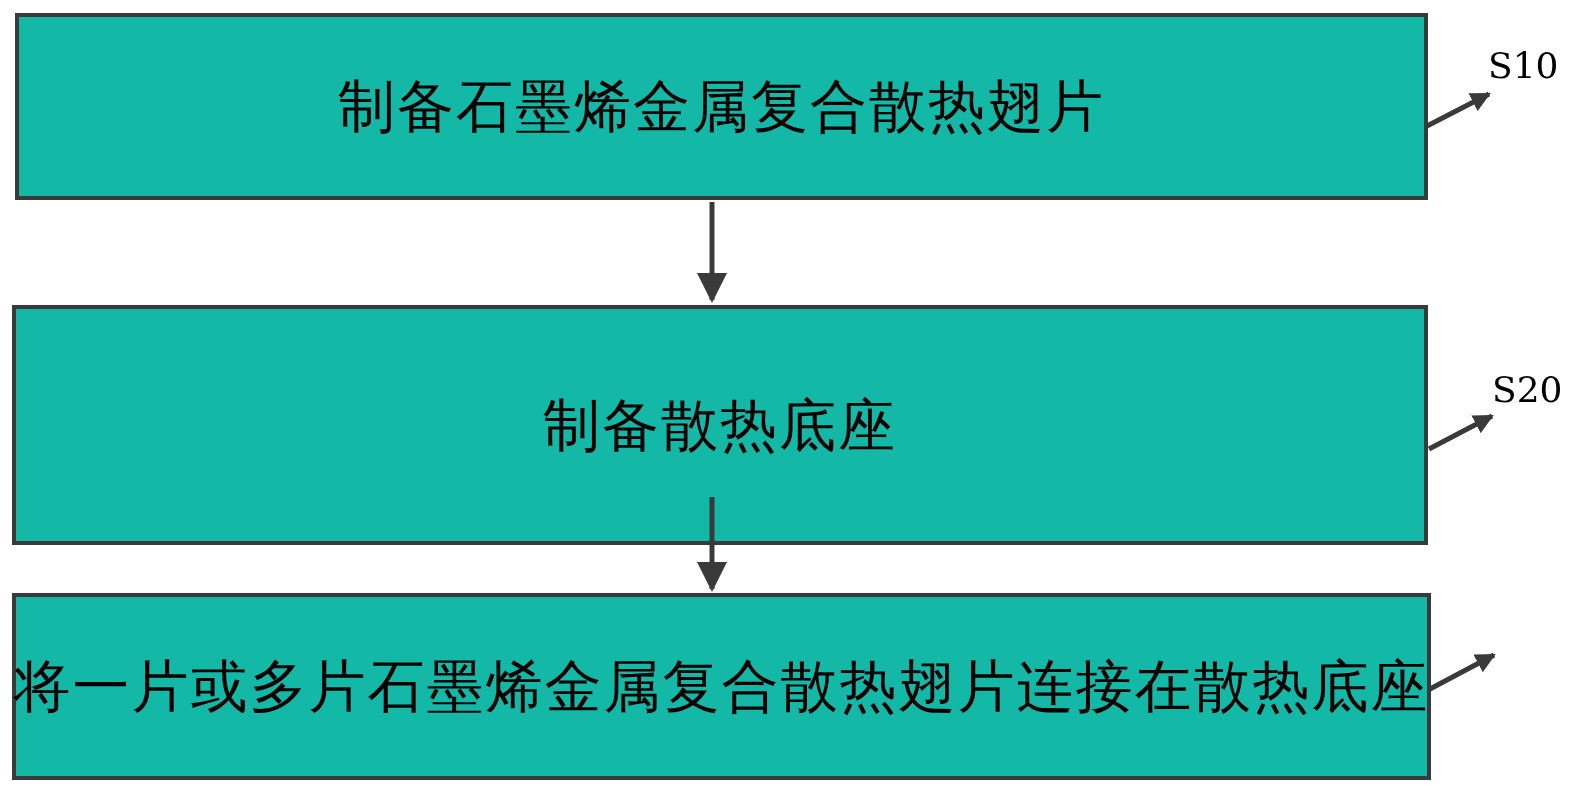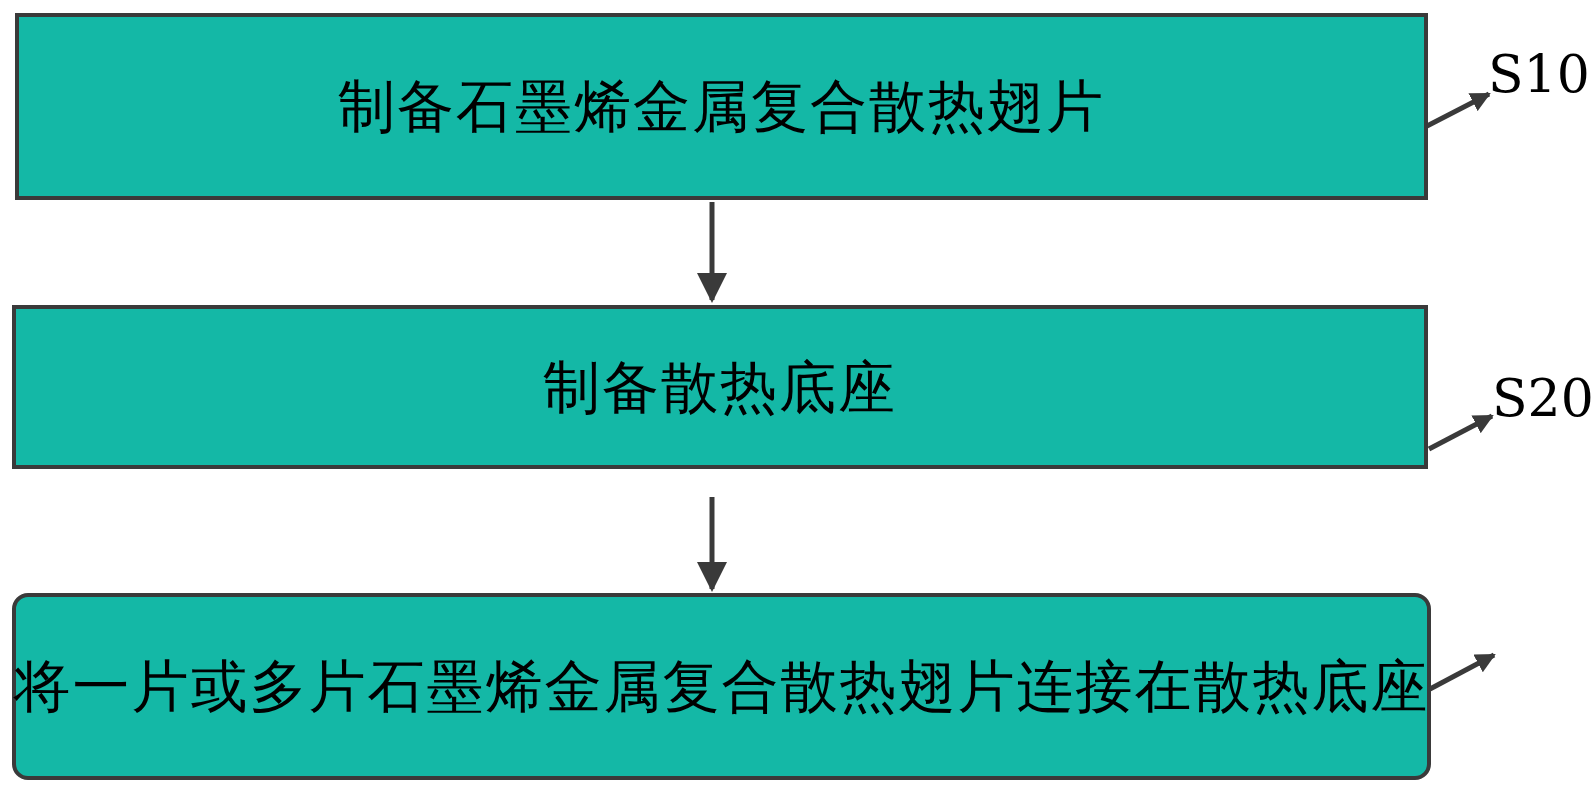--- a/index.html
+++ b/index.html
@@ -28,36 +28,36 @@
     align-items: center;
     justify-content: center;
     color: var(--text-color);
     font-size: 57px;
     letter-spacing: 2px;
     text-align: left;
     line-height: 1.2;
     white-space: nowrap;
   }
   .box1 { left: 15px; top: 13px;  width: 1413px; height: 187px; }
-  .box2 { left: 12px; top: 305px; width: 1416px; height: 164px; }
-  .box3 { left: 12px; top: 593px; width: 1419px; height: 187px; border-radius: 16px; }
+  .box2 { left: 12px; top: 305px; width: 1416px; height: 240px; }
+  .box3 { left: 12px; top: 593px; width: 1419px; height: 187px; }
   .connector-layer {
     position: absolute;
     left: 0; top: 0;
     width: 1594px;
     height: 798px;
     pointer-events: none;
   }
   .connector-layer line { stroke: var(--line-color); stroke-width: 5; }
   .connector-layer marker path { fill: var(--line-color); }
   .step-id {
     position: absolute;
     color: var(--text-color);
     font-family: "DejaVu Serif", "Liberation Serif", serif;
-    font-size: 52px;
+    font-size: 36px;
     line-height: 1;
     white-space: nowrap;
   }
   .id1 { left: 1488px; top: 48px; }
   .id2 { left: 1492px; top: 372px; }
   .id3 { left: 1487px; top: 602px; }
 </style>
 </head>
 <body style="--line-color: #3a3a3a; --text-color: #000000; background: rgb(255, 255, 255);">
 

